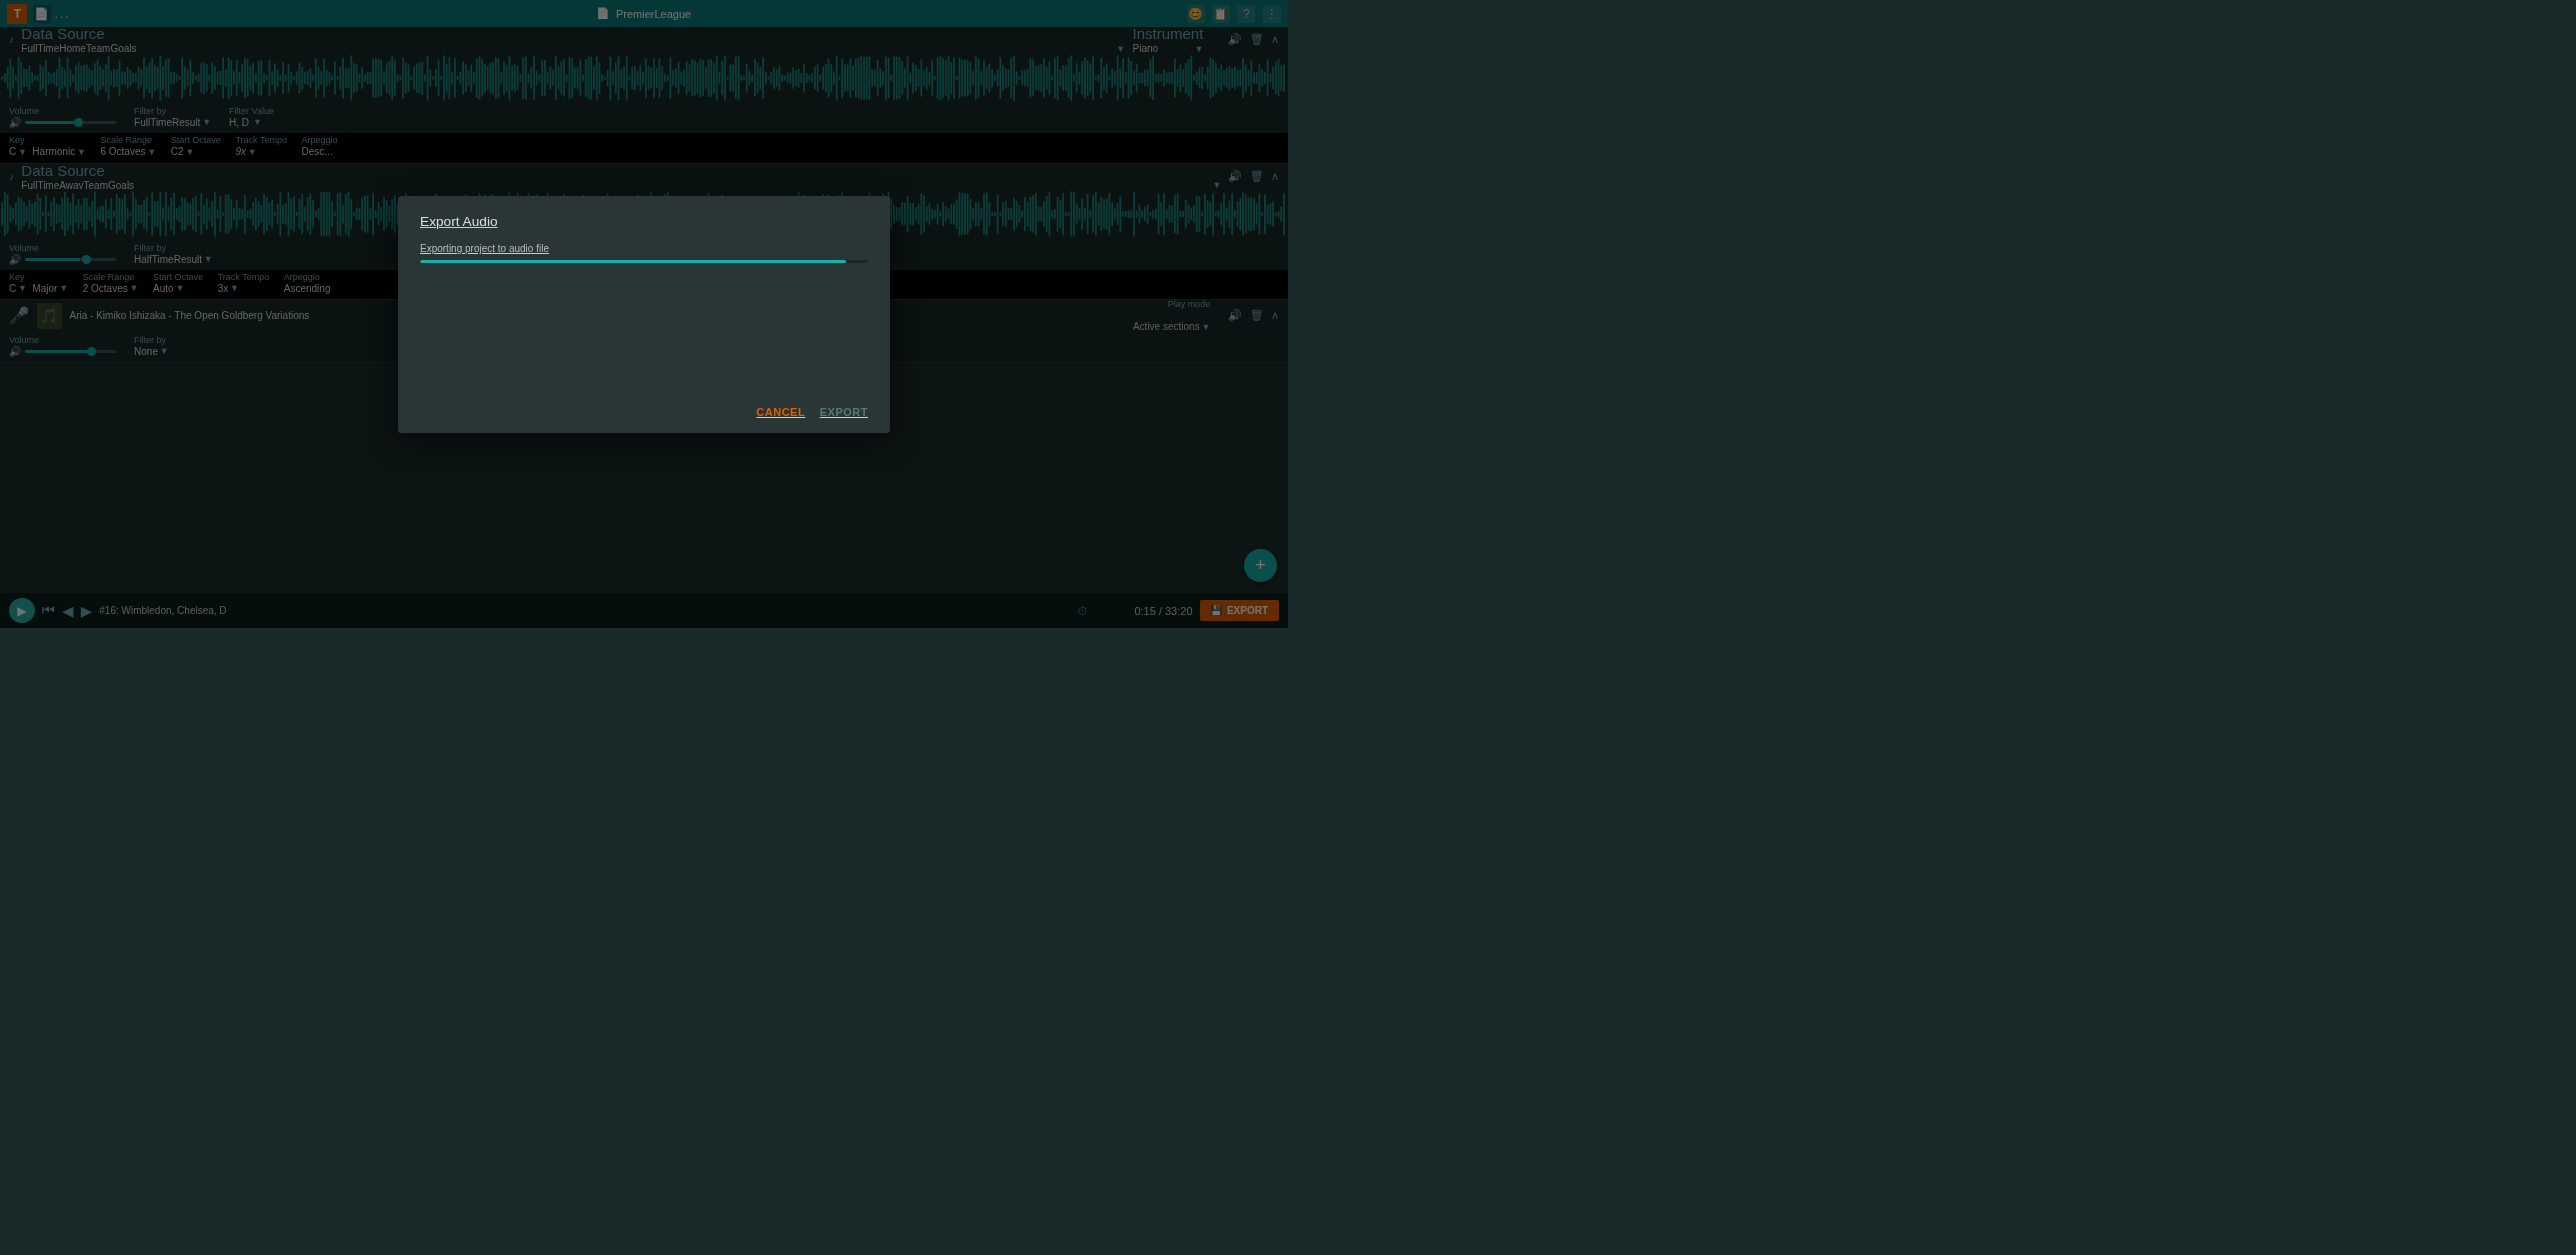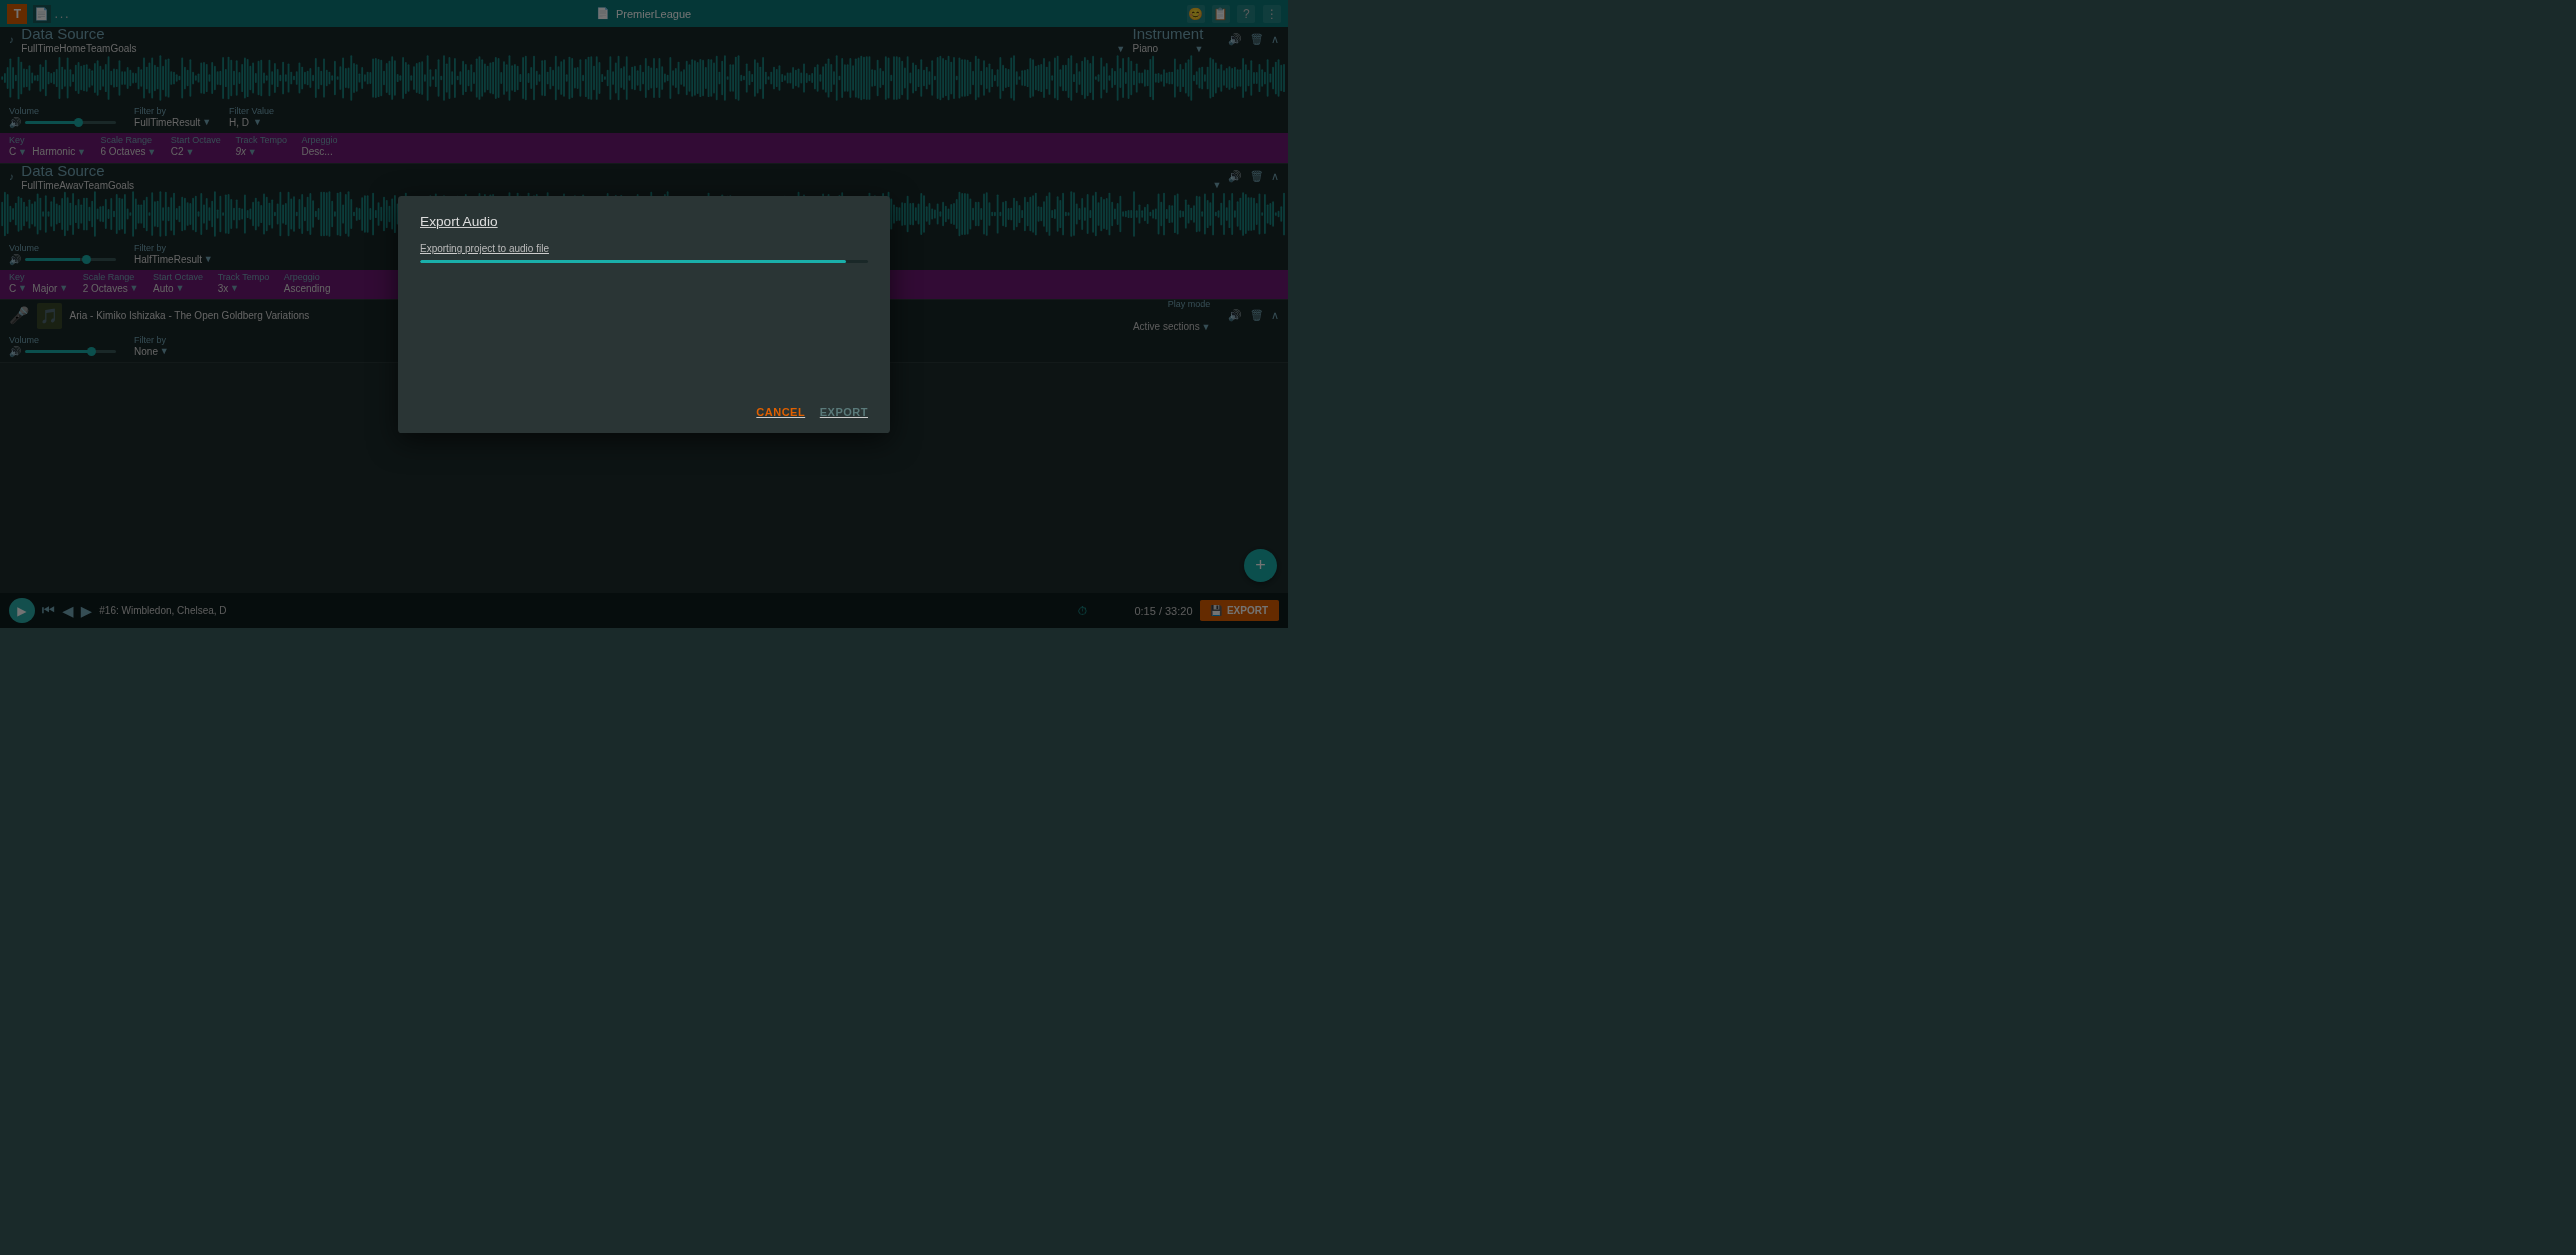--- a/index.html
+++ b/index.html
@@ -117,21 +117,21 @@
       border-radius: 1.8px; outline: none; cursor: pointer;
     }
     .slider::-webkit-slider-thumb {
       -webkit-appearance: none;
       width: 9px; height: 9px;
       background: #1aafaa; border-radius: 50%;
     }
 
     
     .key-row {
-      background: #701a75;
+      background: #000000;
       padding: 1.8px 9px 5.5px;
       display: flex; align-items: center; gap: 14.6px;
     }
 
     
     .music-track-header {
       background: #1a2828;
       padding: 3.6px 9px;
       display: flex; align-items: center; gap: 7.3px; height: 31px;
     }

